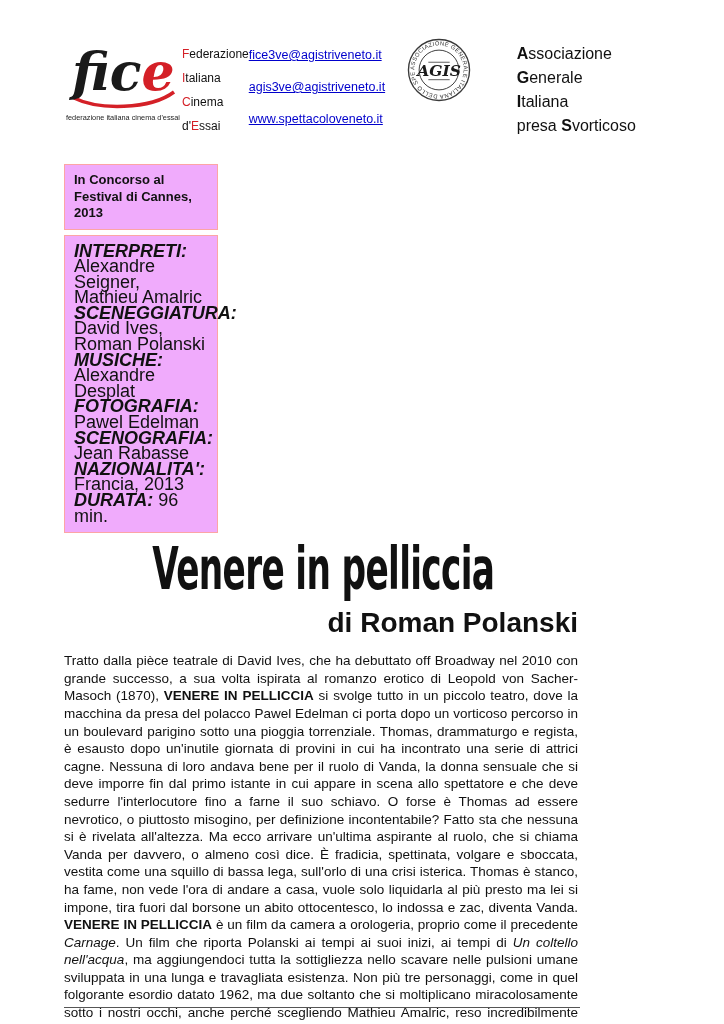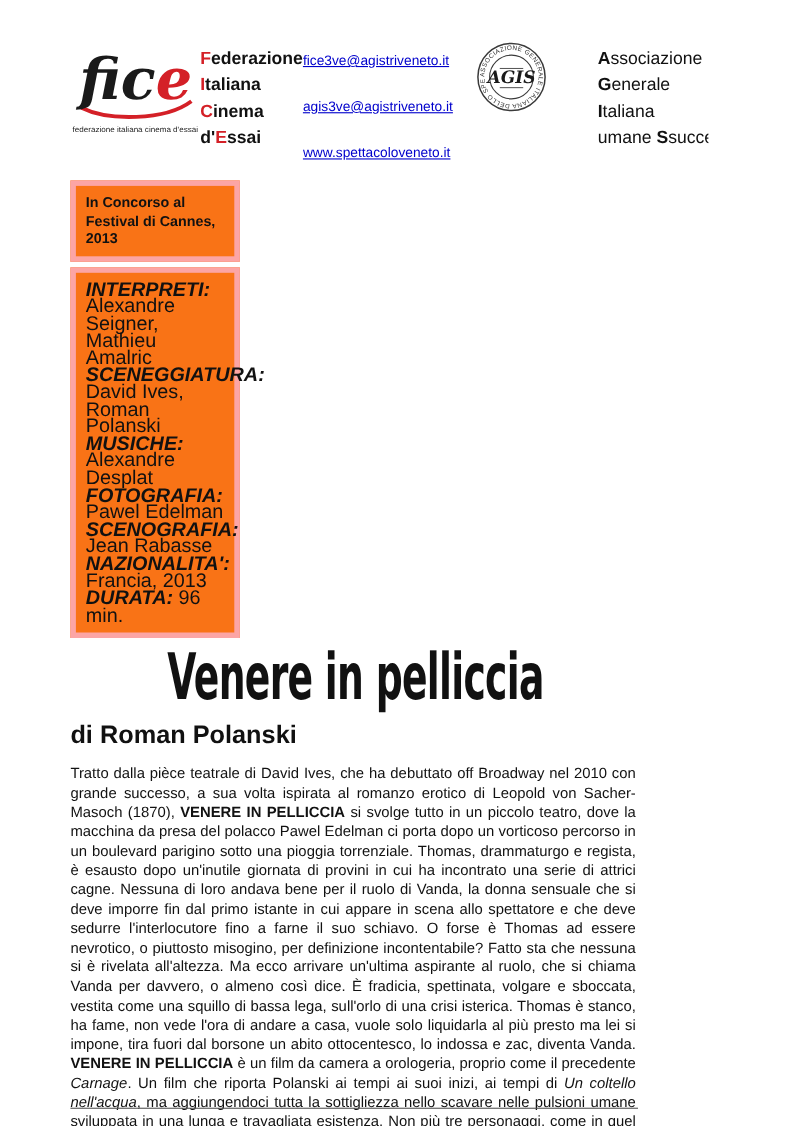--- a/index.html
+++ b/index.html
@@ -6,36 +6,36 @@
   .page{
     width:644px;height:1024px;box-sizing:border-box;
     padding:34px 66px 0 64px;position:relative;overflow:hidden;
     background:#fff;color:#111;
     font-family:"Liberation Sans",sans-serif;
   }
   
   .header{display:flex;align-items:flex-start;justify-content:space-between;height:122px;}
   .fice-word{font-family:"DejaVu Serif",serif;font-style:italic;font-weight:bold;font-size:52px;}
   .fice-caption{font-size:7px;fill:#222;font-family:"Liberation Sans",sans-serif;}
-  .fed-block{font-weight:bold;font-size:16px;line-height:24px;padding-top:8px;white-space:nowrap;}
-  .links-block{display:flex;flex-direction:column;gap:28px;padding-top:14px;font-size:12.5px;min-width:158px;}
+  .fed-block{font-weight:normal;font-size:12px;line-height:24px;padding-top:8px;white-space:nowrap;}
+  .links-block{display:flex;flex-direction:column;gap:18px;padding-top:14px;font-size:12.5px;min-width:158px;}
   .hlink{color:#0000cc;text-decoration:underline;cursor:pointer;}
   .agis-wrap{padding-top:4px;}
   .agis-ring-text{font-size:6px;letter-spacing:.4px;fill:#333;font-family:"Liberation Sans",sans-serif;}
   .agis-center{font-family:"DejaVu Serif",serif;font-weight:bold;font-style:italic;font-size:16px;fill:#1a1a1a;}
   .assoc-block{font-size:16px;line-height:24px;padding-top:8px;white-space:nowrap;margin-left:46px;}
   
   .title{margin:2px 0 0;text-align:center;line-height:62px;font-size:52px;font-weight:bold;
          font-family:"DejaVu Sans",sans-serif;}
   .title-text{display:inline-block;letter-spacing:-1px;transform:scale(0.66,1.12);
               transform-origin:50% 60%;white-space:nowrap;}
-  .subtitle{font-weight:bold;font-size:23px;margin:6px 0 13px;}
+  .subtitle{text-align:right;font-weight:bold;font-size:28px;margin:6px 0 13px;}
   
   .sidebar{float:left;width:154px;margin:6px 14px 6px 0;}
-  .box{border:5px solid #fca5a5;box-sizing:border-box;background:#f97316;}
+  .box{border:1px solid #fca5a5;box-sizing:border-box;background:#f0abfc;}
   .competition{font-weight:bold;font-size:13px;line-height:16.5px;padding:7px 9px;}
   .credits-box{margin-top:5px;padding:8px 9px;font-size:18px;line-height:15.6px;}
   .credit-label{font-weight:bold;font-style:italic;}
   
   .body-text{margin:0;text-align:justify;font-size:13.5px;line-height:17.6px;}
   .footer-rule{position:absolute;left:64px;right:64px;bottom:16px;border-top:1px solid #555;}
 </style>
 </head>
 <body>
 
@@ -75,21 +75,21 @@
         <line x1="22" y1="25" x2="44" y2="25" stroke="#333" stroke-width="0.8"></line>
         <text x="33" y="39" text-anchor="middle" class="agis-center">AGIS</text>
         <line x1="22" y1="43" x2="44" y2="43" stroke="#333" stroke-width="0.8"></line>
       </svg>
     </div>
 
     <div class="assoc-block">
       <div><span style="font-weight: bold;">A</span><span>ssociazione</span></div>
       <div><span style="font-weight: bold;">G</span><span>enerale</span></div>
       <div><span style="font-weight: bold;">I</span><span>taliana</span></div>
-      <div><span>umane </span><span style="font-weight: bold;">S</span><span>successo</span></div>
+      <div><span>presa </span><span style="font-weight: bold;">S</span><span>vorticoso</span></div>
     </div>
 
   </header>
 
   <main>
 
     <aside class="sidebar">
       <div class="box competition">In Concorso al Festival di Cannes, 2013</div>
       <div class="box credits-box">
           <div class="credit"><span class="credit-label">INTERPRETI:</span><div class="credit-value">Alexandre Seigner,</div><div class="credit-value">Mathieu Amalric</div></div>

